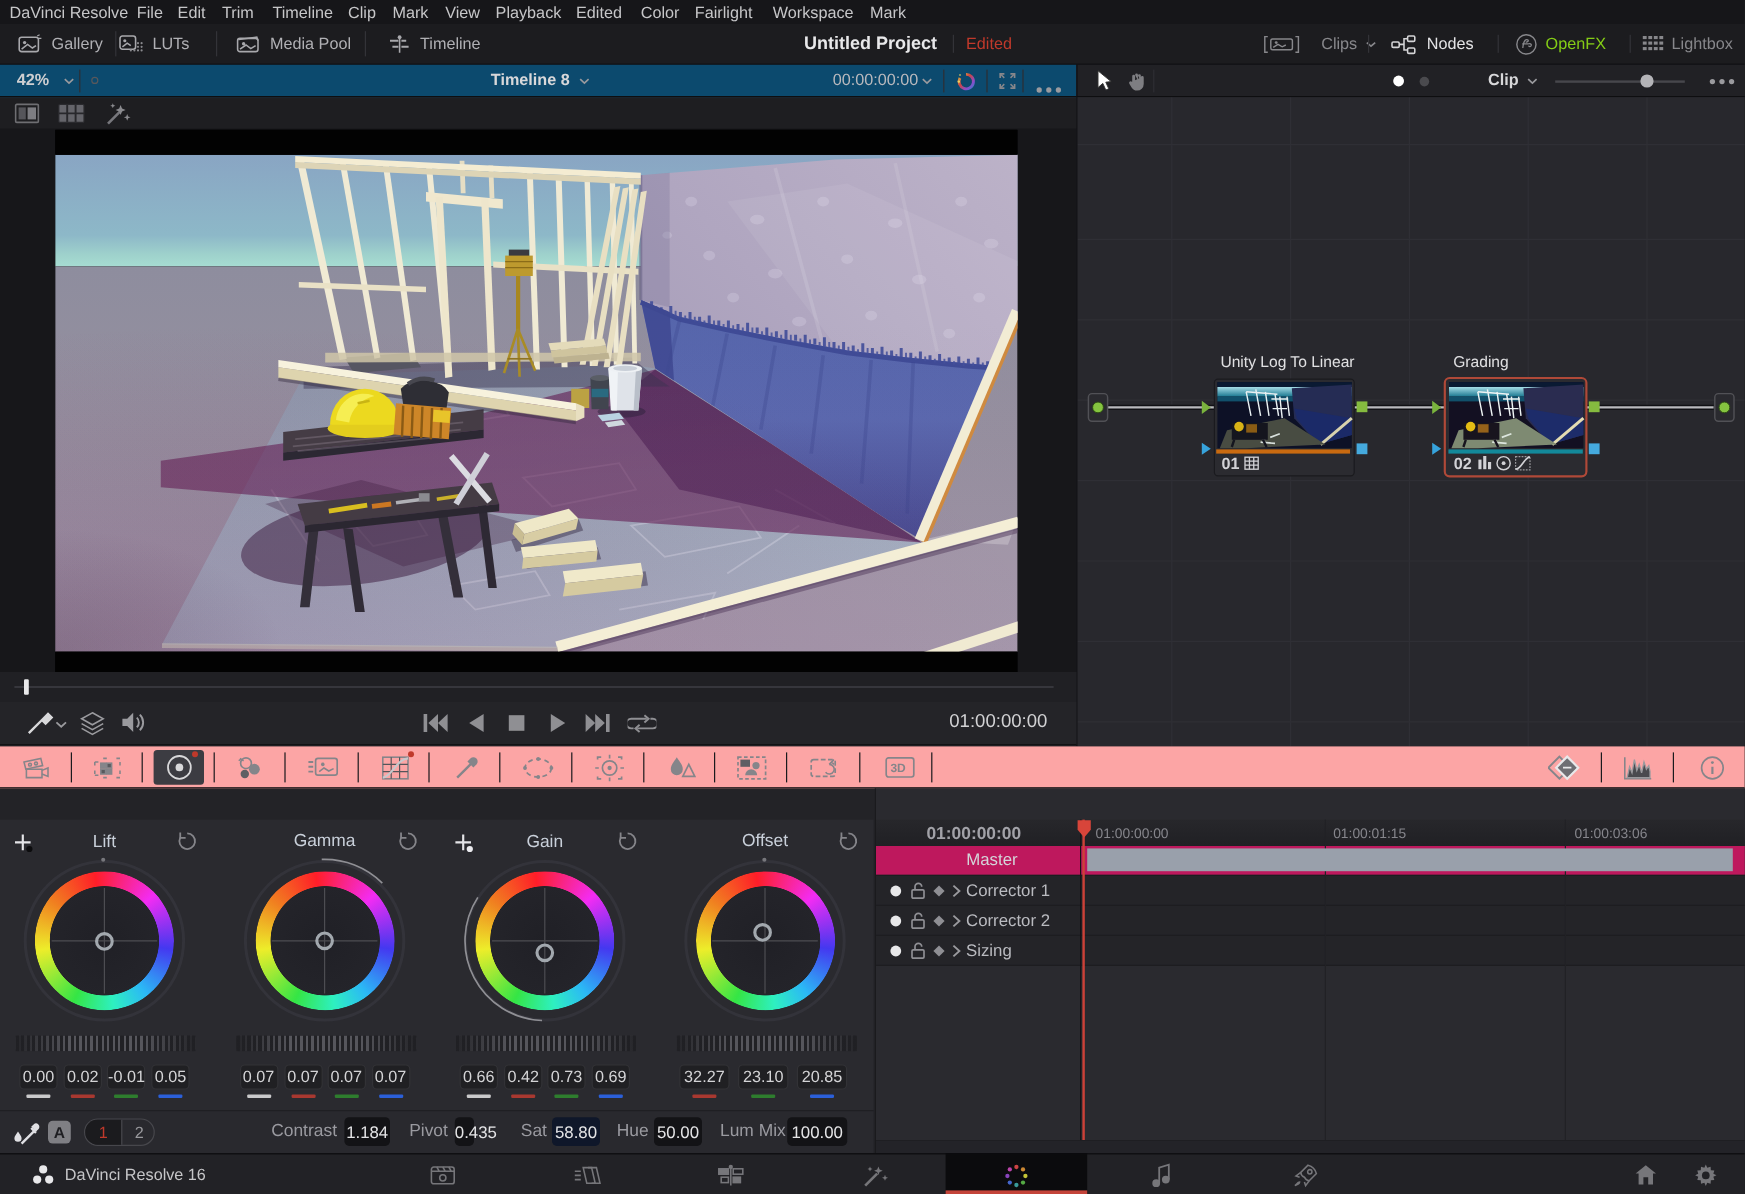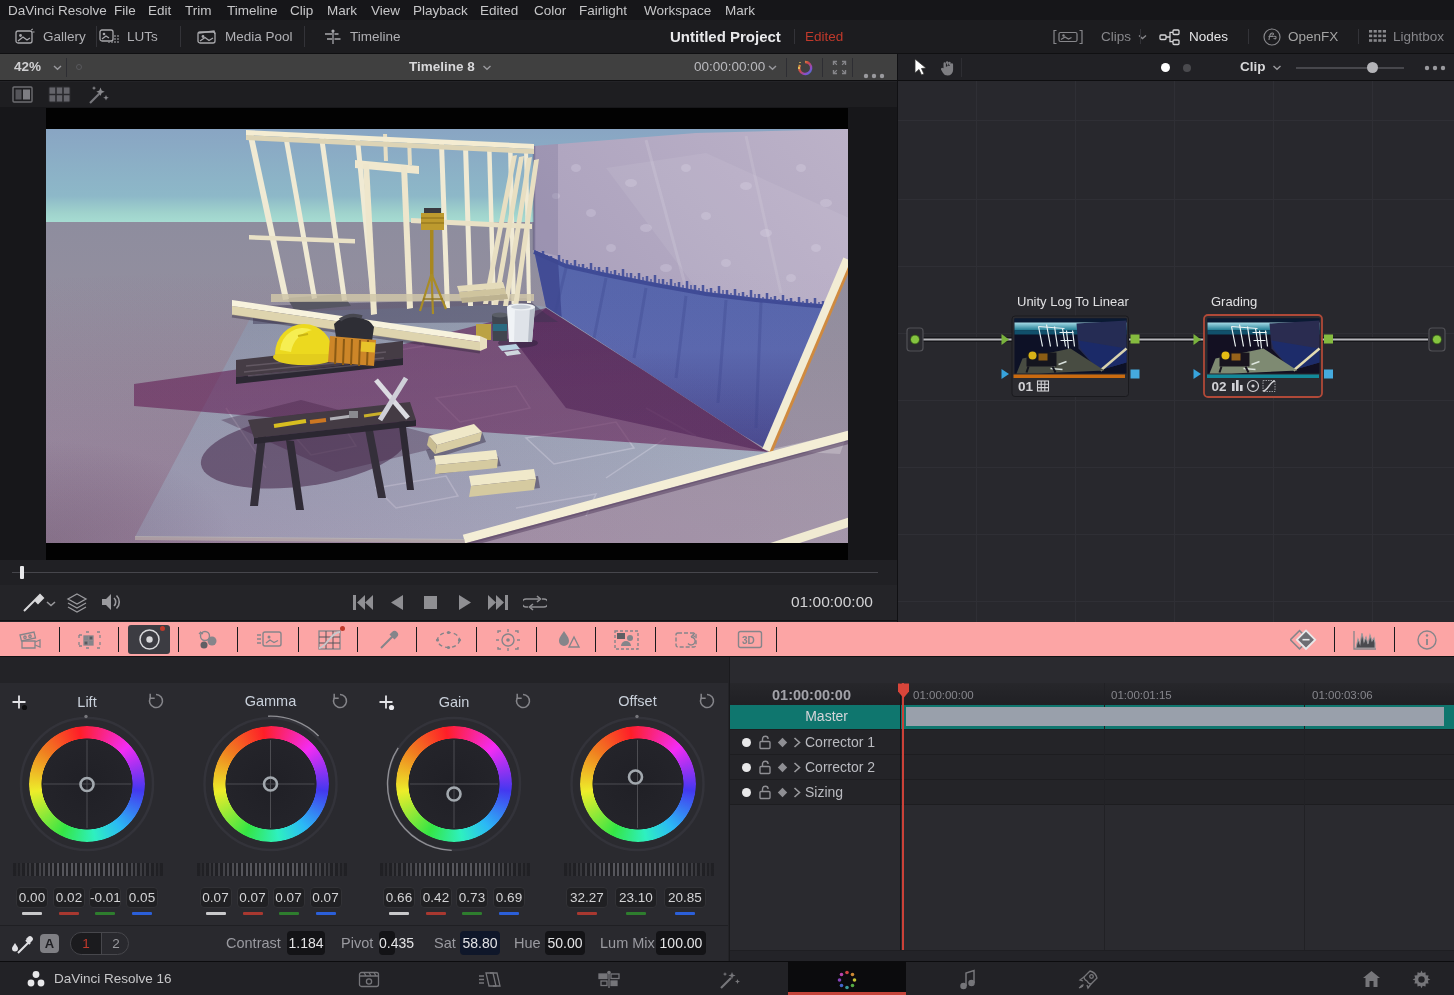--- a/index.html
+++ b/index.html
@@ -12,21 +12,21 @@
 
 #menubar { left:0; top:0; width:1454px; height:20px; background:#161619; }
 #menubar span { position:absolute; top:3px; font-size:13.5px; color:#c6c6c8; }
 
 
 #bar2 { left:0; top:20px; width:1454px; height:34px; background:#1c1c1f; border-bottom:1px solid #101012; }
 #bar2 .btn { position:absolute; top:0; height:33px; display:flex; align-items:center; color:#b0b0b4; font-size:13.5px; }
 #bar2 .div { position:absolute; top:6px; width:1px; height:21px; background:#333338; }
 
 
-#bar3 { left:0; top:54px; width:897px; height:27px; background:#404040; border-bottom:1px solid #0e0e10; }
+#bar3 { left:0; top:54px; width:897px; height:27px; background:#0c4a6e; border-bottom:1px solid #0e0e10; }
 #bar3r { left:897px; top:54px; width:557px; height:27px; background:#212125; border-bottom:1px solid #0e0e10; border-left:1px solid #101013; }
 
 
 #iconrow { left:0; top:82px; width:897px; height:25px; background:#1e1e21; }
 
 
 #viewerbg { left:0; top:107px; width:897px; height:453px; background:#17171a; }
 
 
 #scrub { left:0; top:560px; width:897px; height:25px; background:#202024; }
@@ -147,21 +147,21 @@
     <div class="btn" style="left:1158px; color:#e4e4e6">
       <svg width="25" height="18" viewBox="0 0 25 18" fill="none" stroke="#d4d4d6" stroke-width="1.3">
         <rect x="2" y="7" width="6" height="4.5" rx="1"></rect>
         <rect x="15" y="2" width="6" height="4.5" rx="1"></rect>
         <rect x="15" y="12" width="6" height="4.5" rx="1"></rect>
         <path d="M8 9 h4 M12 9 v-4.7 h3 M12 9 v4.7 h3"></path>
       </svg>
       <span style="margin-left:6px">Nodes</span>
     </div>
     <div class="div" style="left:1248px; top:9px; height:15px"></div>
-    <div class="btn" style="left:1262px; color:#a3a3a3">
+    <div class="btn" style="left:1262px; color:#84cc16">
       <svg width="20" height="20" viewBox="0 0 20 20" fill="none" stroke="#87878b" stroke-width="1.2">
         <circle cx="10" cy="10" r="8"></circle>
         <path d="M7 13 c0 0 0.5 -5 2 -6.5 c0.8 -0.8 2 -0.6 2.4 0 c0.5 0.8 -0.6 1.8 -1.9 1.5 M6.5 9.5 h5" stroke-width="1.1"></path>
         <path d="M11.5 9.5 c1.5 -0.5 3 0 2.5 1.5 c-0.4 1.2 -2 1 -2.2 0" stroke-width="1.1"></path>
       </svg>
       <span style="margin-left:6px">OpenFX</span>
     </div>
     <div class="div" style="left:1358px; top:9px; height:15px"></div>
     <div class="btn" style="left:1368px; color:#87878b">
       <svg width="19" height="15" viewBox="0 0 19 15" fill="#87878b">
@@ -945,21 +945,21 @@
   <div id="kfpanel" class="abs">
 
 
     <div class="abs" style="left:0; top:26px; width:725px; height:22px; background:linear-gradient(180deg,#27272b,#202024)">
       <span class="abs" style="left:42px; top:4px; font-size:14.5px; font-weight:bold; color:#a2a2a8">01:00:00:00</span>
       <span class="abs" style="left:183px; top:6px; font-size:11.5px; color:#86868c">01:00:00:00</span>
       <span class="abs" style="left:381px; top:6px; font-size:11.5px; color:#86868c">01:00:01:15</span>
       <span class="abs" style="left:582px; top:6px; font-size:11.5px; color:#86868c">01:00:03:06</span>
     </div>
 
-    <div class="abs" style="left:0; top:48px; width:725px; height:24px; background:#0f766e">
+    <div class="abs" style="left:0; top:48px; width:725px; height:24px; background:#be185d">
       <span class="abs" style="left:46px; top:3px; font-size:14px; color:#d4d5d9; width:72px; text-align:right">Master</span>
       <div class="abs" style="left:176px; top:2px; width:538px; height:19px; background:#99a0ab; z-index:5"></div>
     </div>
     <div class="abs" style="left:0; top:73px; width:725px; height:24px; background:#242428"></div>
     <div class="abs" style="left:0; top:98px; width:725px; height:24px; background:#242428"></div>
     <div class="abs" style="left:0; top:123px; width:725px; height:24px; background:#242428"></div>
     <div class="abs" style="left:0; top:72px; width:725px; height:1px; background:#1d1d20"></div>
     <div class="abs" style="left:0; top:97px; width:725px; height:1px; background:#1d1d20"></div>
     <div class="abs" style="left:0; top:122px; width:725px; height:1px; background:#1d1d20"></div>
     <div class="abs" style="left:0; top:147px; width:725px; height:1px; background:#1d1d20"></div>

